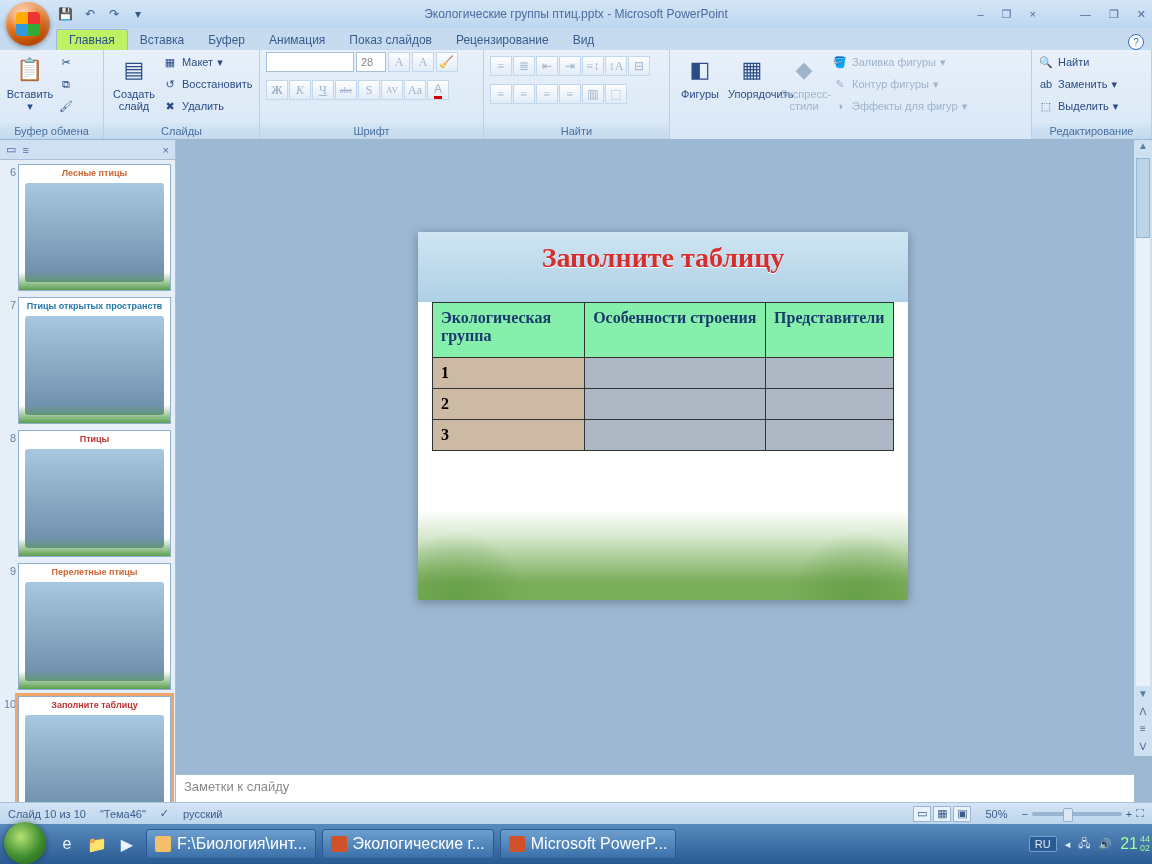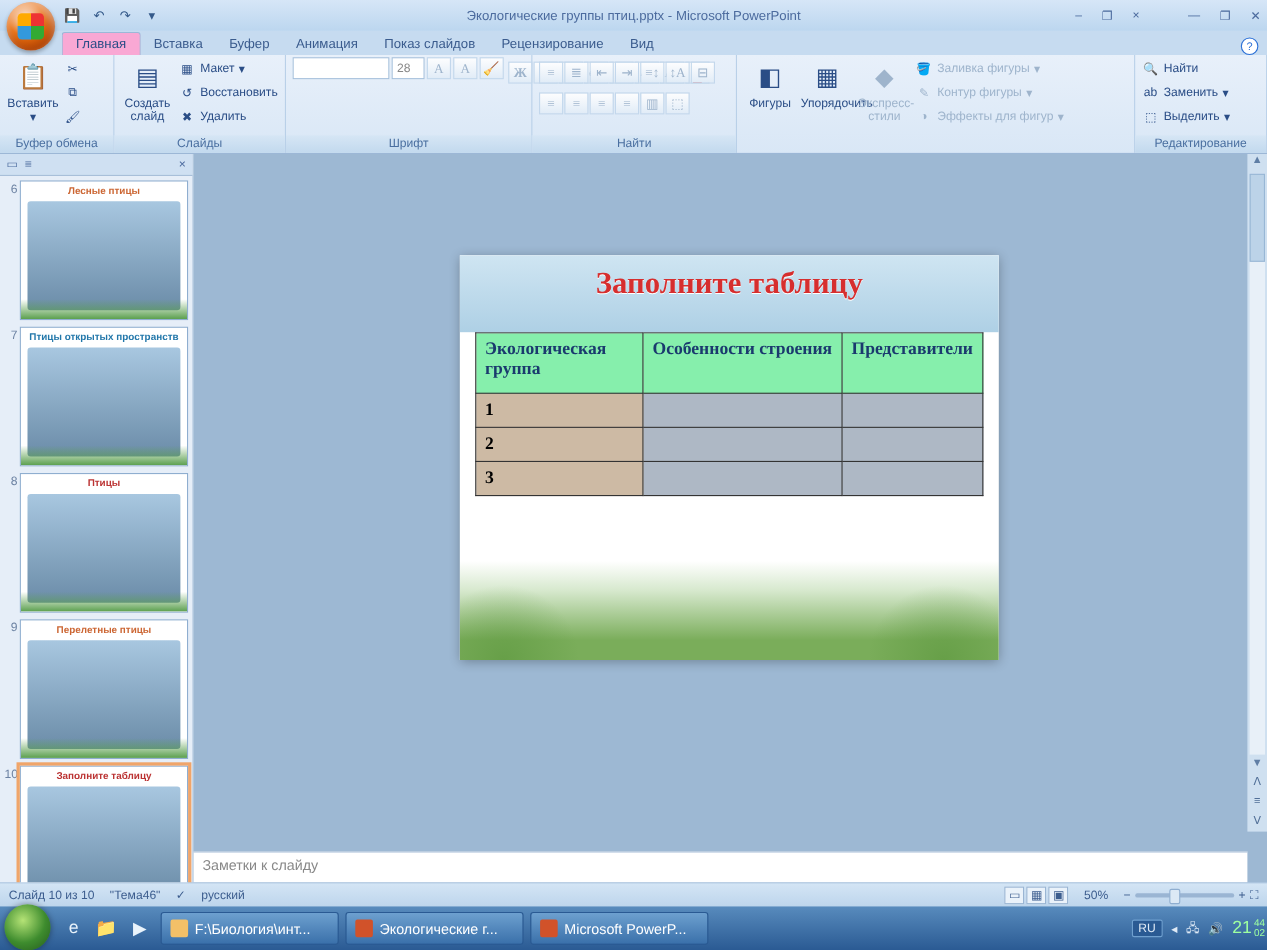--- a/index.html
+++ b/index.html
@@ -10,21 +10,21 @@
 .office-btn { width: 44px; height: 44px; background: radial-gradient(circle at 40% 35%, #fff, #e76d0f 40%, #b34403 70%); border-radius: 50%; position: absolute; left: 6px; top: 2px; z-index: 10; box-shadow: inset 0 6px 10px rgba(255,255,255,.5), 0 2px 4px rgba(0,0,0,.3); display:flex;align-items:center;justify-content:center;}
 .office-btn::after{content:"";width:24px;height:24px;background:conic-gradient(#e33 0 25%, #3a3 0 50%, #39d 0 75%, #fa0 0);border-radius:4px;}
 .qat { margin-left: 58px; display: flex; gap: 8px; align-items: center; }
 .qat .q { width: 16px; height: 16px; display:flex;align-items:center;justify-content:center;color:#355a8a;font-size:12px;}
 .title-center { position:absolute;left:0;right:0;text-align:center;color:#4c6b9e;font-size:12px;pointer-events:none;}
 .title-right { position:absolute;right:6px;display:flex;gap:18px;color:#4c6b9e;}
 
 
 .tabs { height: 22px; background:#c6dbf0; display:flex; padding-left:56px; align-items:flex-end;}
 .tab { padding: 3px 12px; color:#3b5c8e; font-size:12px; cursor:default;}
-.tab.active { background:#f9a8d4; border:1px solid #9cb8d8; border-bottom:none; border-radius:3px 3px 0 0; color:#2a4d86;}
+.tab.active { background:#bef264; border:1px solid #9cb8d8; border-bottom:none; border-radius:3px 3px 0 0; color:#2a4d86;}
 .help-icon{margin-left:auto;margin-right:8px;color:#2a6fd6;width:16px;height:16px;border-radius:50%;background:#fff;text-align:center;line-height:16px;border:1px solid #2a6fd6;font-size:10px;}
 
 
 .ribbon { height:90px; background:linear-gradient(#e8f0fa,#d9e7f6); border-bottom:1px solid #9cb7d6; display:flex;}
 .group { border-right:1px solid #b9d0e8; padding:2px 6px 0; display:flex; flex-direction:column; position:relative;}
 .group-body { flex:1; display:flex; align-items:flex-start; gap:4px;}
 .group-label { height:16px; background:linear-gradient(#d6e6f5,#c2d9ee); margin:0 -6px; text-align:center; color:#4a6fa0; font-size:11px; line-height:16px;}
 .bigbtn { width:48px; text-align:center; color:#2a4d86; font-size:11px;}
 .bigbtn .ico{width:32px;height:32px;margin:2px auto 2px;display:flex;align-items:center;justify-content:center;font-size:22px;}
 .smlist{display:flex;flex-direction:column;gap:2px;font-size:11px;color:#2a4d86;}
@@ -81,21 +81,21 @@
 .zoom{display:flex;align-items:center;gap:4px;}
 .zoom .slider{width:90px;height:4px;background:#9ab5d3;border-radius:2px;position:relative;}
 .zoom .slider::after{content:"";position:absolute;left:35%;top:-4px;width:8px;height:12px;background:#dce9f5;border:1px solid #8faed0;border-radius:2px;}
 
 
 .taskbar{height:40px;background:linear-gradient(#588bbd,#2a5a93);display:flex;align-items:center;padding-left:4px;}
 .start-orb{width:42px;height:42px;border-radius:50%;background:radial-gradient(circle at 40% 35%,#b5e376,#3e8c2e 55%,#24591c);box-shadow:0 0 6px rgba(0,0,0,.4);margin-top:-2px;display:flex;align-items:center;justify-content:center;}
 .start-orb::after{content:"";width:20px;height:20px;background:#fff;mask:none;clip-path:polygon(0 0,45% 0,45% 45%,0 45%,0 55%,45% 55%,45% 100%,55% 100%,55% 55%,100% 55%,100% 45%,55% 45%,55% 0,100% 0,100% 100%,0 100%);opacity:.0;}
 .tb-icons{display:flex;gap:4px;margin-left:8px;}
 .tb-ic{width:26px;height:30px;display:flex;align-items:center;justify-content:center;color:#e9f3fb;font-size:16px;}
-.tb-task{min-width:162px;height:30px;background:linear-gradient(#6da0cf,#3a70aa);border:1px solid #2a5a93;border-radius:3px;margin-left:6px;display:flex;align-items:center;padding:0 8px;color:#fff;font-size:13px;gap:6px;}
+.tb-task{min-width:162px;height:30px;background:linear-gradient(#6da0cf,#3a70aa);border:1px solid #2a5a93;border-radius:3px;margin-left:6px;display:flex;align-items:center;padding:0 8px;color:#fff;font-size:16px;gap:6px;}
 .tb-task .ic{width:16px;height:16px;background:#f3c068;border-radius:2px;}
 .tb-task.ppt .ic{background:#d1522a;}
 .tray{margin-left:auto;display:flex;align-items:center;gap:8px;padding-right:2px;color:#dfeaf6;font-size:11px;}
 .lang{background:#2a5a93;border:1px solid #6fa0cf;padding:1px 5px;border-radius:2px;}
 .clock{font-size:16px;color:#9effa0;font-family:monospace;display:flex;align-items:center;}
 .clock small{font-size:9px;line-height:9px;display:inline-block;margin-left:2px;}
 </style>
 </head>
 <body>
 
@@ -169,21 +169,21 @@
         <div class="row">
             <span class="ic">✖</span>
             <span>Удалить</span>
           </div>
       </div>
     </div>
     <div class="group-label">Слайды</div>
   </div>
 
   <div class="group" style="width:224px">
-    <div class="group-body" style="gap:4px;">
+    <div class="group-body" style="flex-direction:column;gap:4px;">
       <div class="font-row">
         <span class="combo" style="width:88px"></span>
         <span class="combo" style="width:30px">28</span>
         <span class="rbtn disabled">A</span>
         <span class="rbtn disabled">A</span>
         <span class="rbtn disabled">🧹</span>
       </div>
       <div class="btnset">
         <span class="rbtn disabled" style="font-weight:bold">Ж</span>
         <span class="rbtn disabled" style="font-style:italic">К</span>

